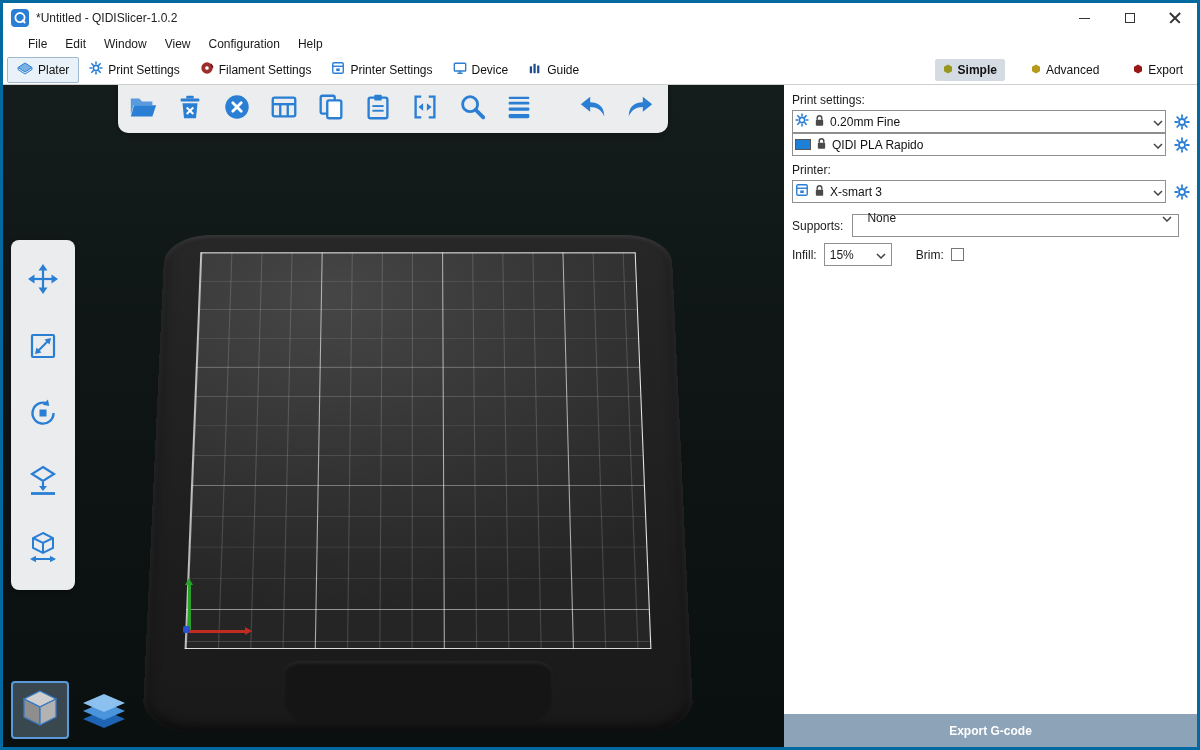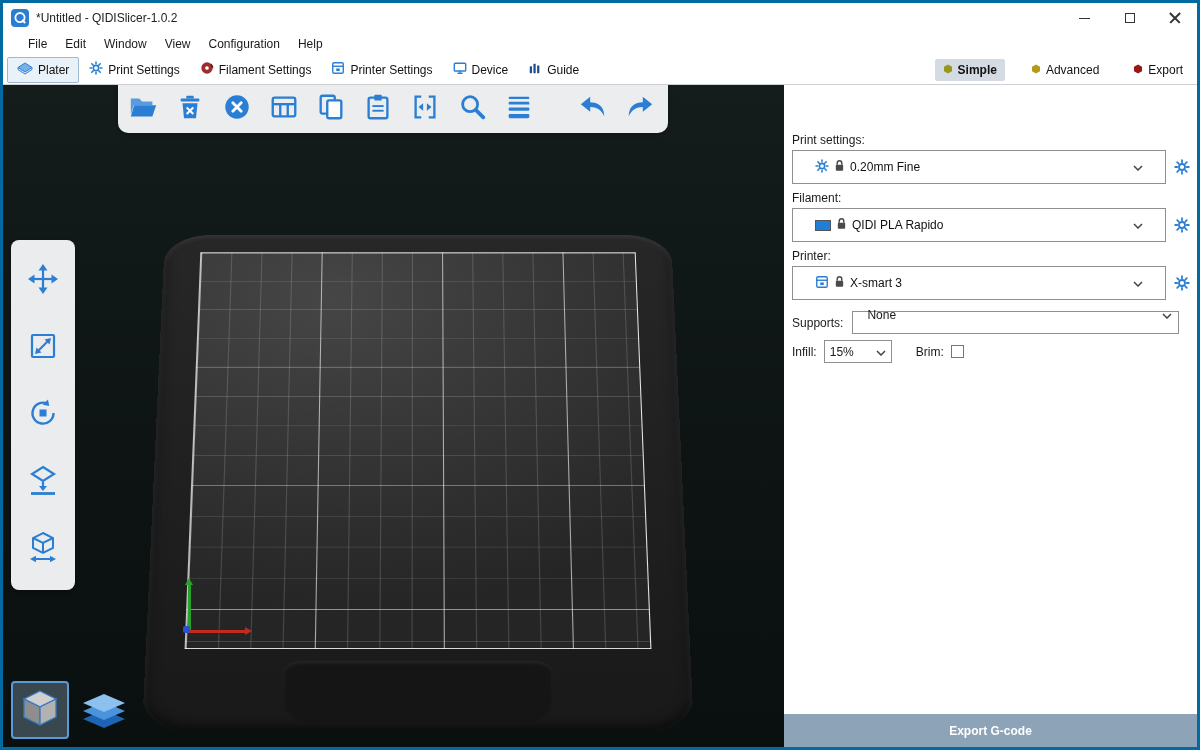--- a/index.html
+++ b/index.html
@@ -28,21 +28,21 @@
   .tab { display:flex; align-items:center; gap:5px; padding:4px 9px; font-size:12px; color:#111; border:1px solid transparent; }
   .tab.selected { background:#e9f1f9; border:1px solid #9fb8d2; border-radius:2px; }
   .modes { margin-left:auto; display:flex; align-items:center; gap:18px; }
   .mode { display:flex; align-items:center; gap:5px; padding:4px 8px; font-size:12px; color:#111; border-radius:2px; }
   .mode.selected { background:#d4dbe3; font-weight:bold; }
 
   
   .main { flex:1; display:flex; position:relative; min-height:0; }
   .viewport { width:785px; position:relative; overflow:hidden;
     background:linear-gradient(180deg,#141d1c 0%, #0d1413 55%, #0a100f 100%); }
-  .sidebar { width:415px; background:#fff; position:relative; padding:6px 4px 0 8px;margin-top:40px; }
+  .sidebar { width:415px; background:#fff; position:relative; padding:6px 4px 0 8px; }
 
   
   .top-toolbar { position:absolute; left:115px; top:0; width:550px; height:48px;
     background:rgba(252,253,254,0.93); border-radius:0 0 10px 10px;
     display:flex; align-items:center; padding:0 10px; gap:17px; box-shadow:0 1px 4px rgba(0,0,0,0.35); }
   .tb-btn { width:30px; height:30px; display:flex; align-items:center; justify-content:center; }
   .tb-gap { margin-left:27px; }
   .left-toolbar { position:absolute; left:8px; top:155px; width:64px; height:350px;
     background:rgba(252,253,254,0.93); border-radius:8px; display:flex; flex-direction:column;
     align-items:center; justify-content:space-around; padding:8px 0; box-shadow:0 1px 4px rgba(0,0,0,0.35); }
@@ -74,21 +74,21 @@
   .axis-z { position:absolute; left:180px; top:541px; width:7px; height:7px; background:#2a50d0; border-radius:2px; }
 
   
   .view-toggles { position:absolute; left:8px; top:596px; display:flex; align-items:flex-end; gap:10px; }
   .vt-cube { width:58px; height:58px; background:rgba(168,200,228,0.30); border:2px solid #5a9ad8; border-radius:4px; display:flex; align-items:center; justify-content:center; }
   .vt-layers { width:50px; height:46px; display:flex; align-items:center; justify-content:center; }
 
   
   .side-label { font-size:12px; color:#1a1a1a; margin:7px 0 3px; }
   .combo-row { display:flex; align-items:center; gap:7px; padding-right:2px; }
-  .combo { flex:1; height:34px; border:1px solid #8f8f8f; background:#fff; display:flex; align-items:center; gap:5px; padding:0 22px; font-size:12px; color:#111; }
+  .combo { flex:1; height:23px; border:1px solid #8f8f8f; background:#fff; display:flex; align-items:center; gap:5px; padding:0 2px; font-size:12px; color:#111; }
   .combo .chev { margin-left:auto; flex:0 0 auto; }
   .gear-btn { width:18px; height:18px; display:flex; align-items:center; justify-content:center; flex:0 0 auto; }
   .swatch { width:16px; height:11px; border:1px solid #555; flex:0 0 auto; }
   .inline-row { display:flex; align-items:center; margin-top:11px; font-size:12px; color:#1a1a1a; }
   .supports-combo { flex:1; margin-left:9px; height:23px; border:1px solid #8f8f8f; display:flex; align-items:center; padding:0 6px 16px 14px; gap:5px; font-size:12px; margin-right:14px; }
   .supports-combo .chev { margin-left:auto; }
   .infill-combo { width:68px; margin-left:7px; height:23px; border:1px solid #8f8f8f; display:flex; align-items:center; padding:0 5px; gap:4px; font-size:12px;text-align:center; }
   .infill-combo .chev { margin-left:auto; }
   .brim-label { margin-left:24px;text-align:center; }
   .brim-check { width:13px; height:13px; margin-left:7px; accent-color:#fff; border:1px solid #767676; appearance:none; background:#fff; }
@@ -377,21 +377,20 @@
               </svg></span>
         </div>
         <div class="gear-btn">
             <svg width="16" height="16" viewBox="0 0 16 16" stroke="#2a7fd4" fill="none" stroke-width="1.8" stroke-linecap="round">
               <circle cx="8" cy="8" r="3"></circle>
               <path d="M8 1.2 V3.2 M8 12.8 V14.8 M1.2 8 H3.2 M12.8 8 H14.8 M3.2 3.2 L4.7 4.7 M11.3 11.3 L12.8 12.8 M3.2 12.8 L4.7 11.3 M11.3 4.7 L12.8 3.2"></path>
             </svg>
           </div>
       </div>
 
-      <div class="side-label">Filament:</div>
       <div class="combo-row">
         <div class="combo">
           <span class="swatch" style="background:#1e7fd6"></span>
           <span><svg width="11" height="13" viewBox="0 0 12 14">
                 <path d="M3.5 6.2 V4.2 a2.5 2.5 0 0 1 5 0 V6.2" fill="none" stroke="#4a4a4a" stroke-width="1.6"></path>
                 <rect x="2" y="6.2" width="8" height="6.5" rx="1" fill="#4a4a4a"></rect>
               </svg></span>
           <span>QIDI PLA Rapido</span>
           <span class="chev"><svg width="10" height="6" viewBox="0 0 10 6">
                 <polyline points="1,1 5,5 9,1" stroke="#444" fill="none" stroke-width="1.5"></polyline>

